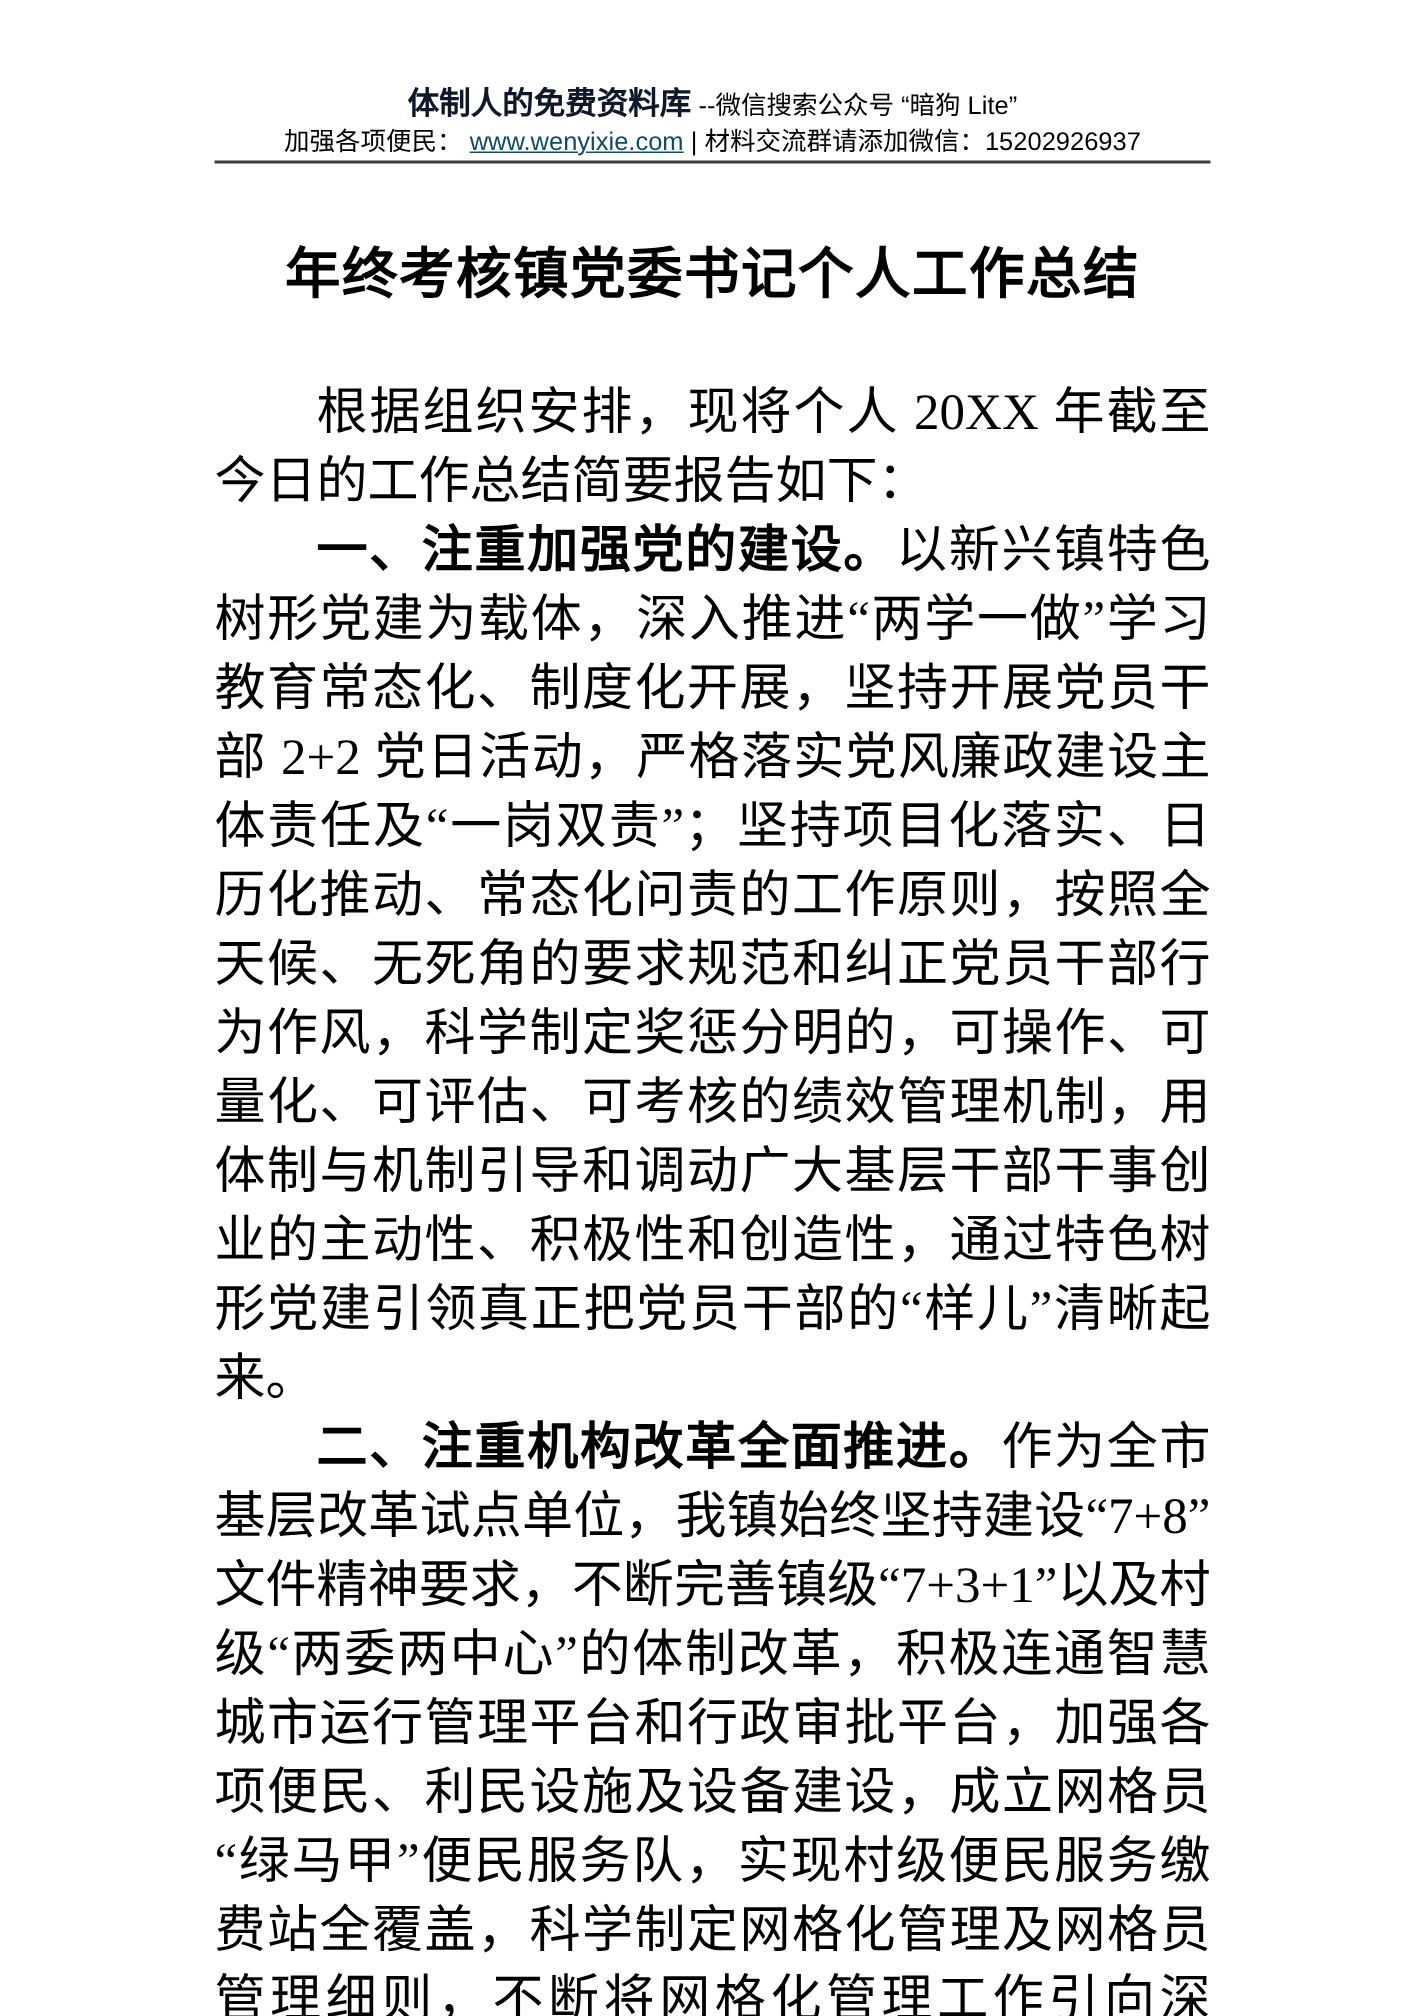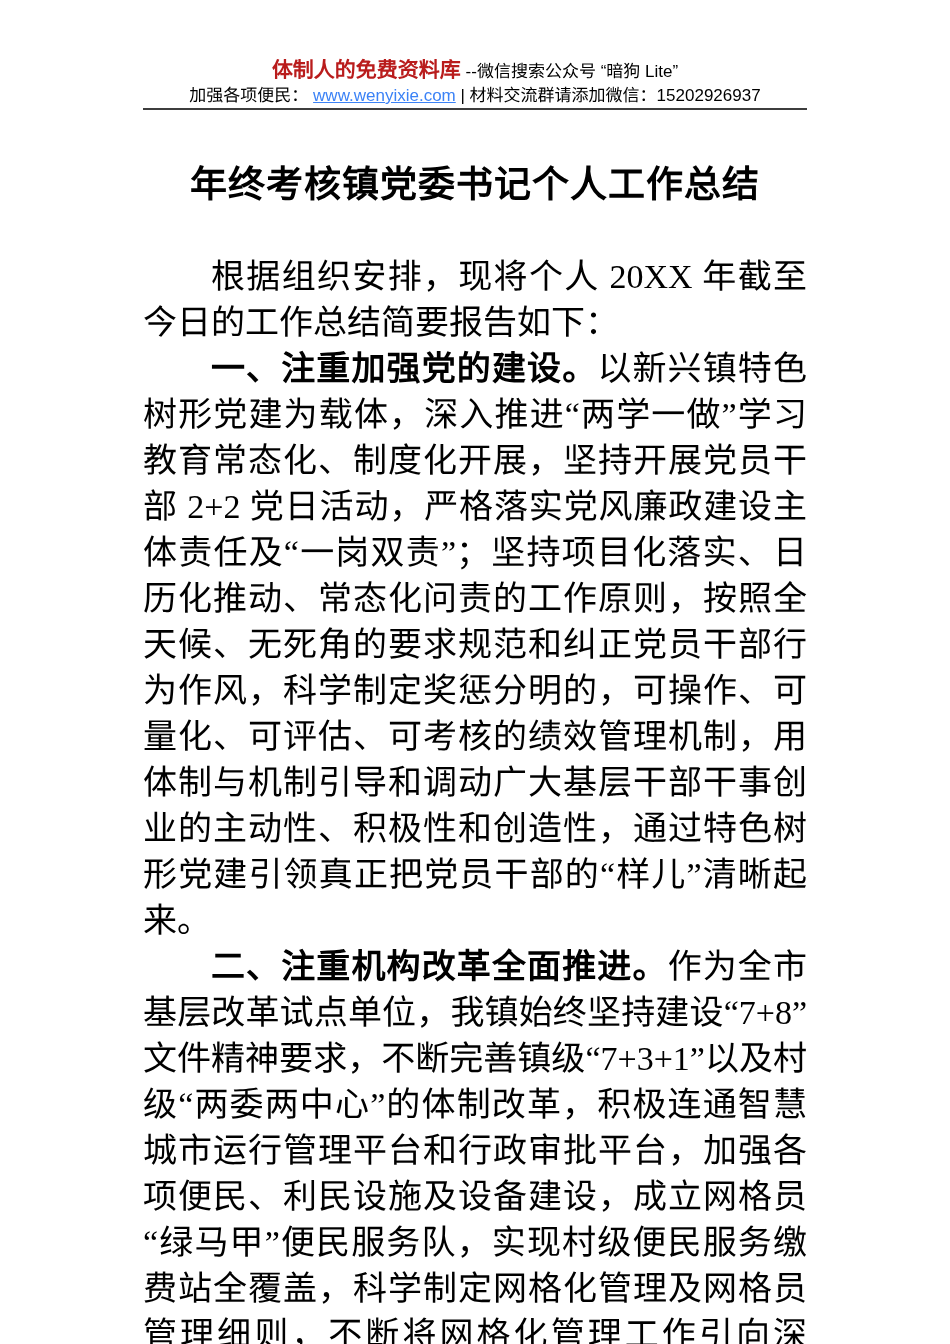--- a/index.html
+++ b/index.html
@@ -23,31 +23,31 @@
     padding-top: 58px;
     text-align: center;
     font-family: "Liberation Sans", sans-serif;
   }
   .hdr-line1 {
     font-size: 17px;
     line-height: 24px;
     white-space: nowrap;
   }
   .hdr-brand {
-    color: #b91c1c;
+    color: #0f172a;
     font-weight: 700;
     font-size: 21px;
   }
   .hdr-line2 {
     font-size: 17px;
     line-height: 23px;
     white-space: nowrap;
   }
   .hdr-url {
-    color: #3b82f6;
+    color: #0c4a6e;
     text-decoration: underline;
     cursor: pointer;
   }
   .hdr-rule {
     height: 0;
     border-bottom: 2px solid #3d3d3d;
     margin-top: 1px;
   }
   
   .doc-title {

